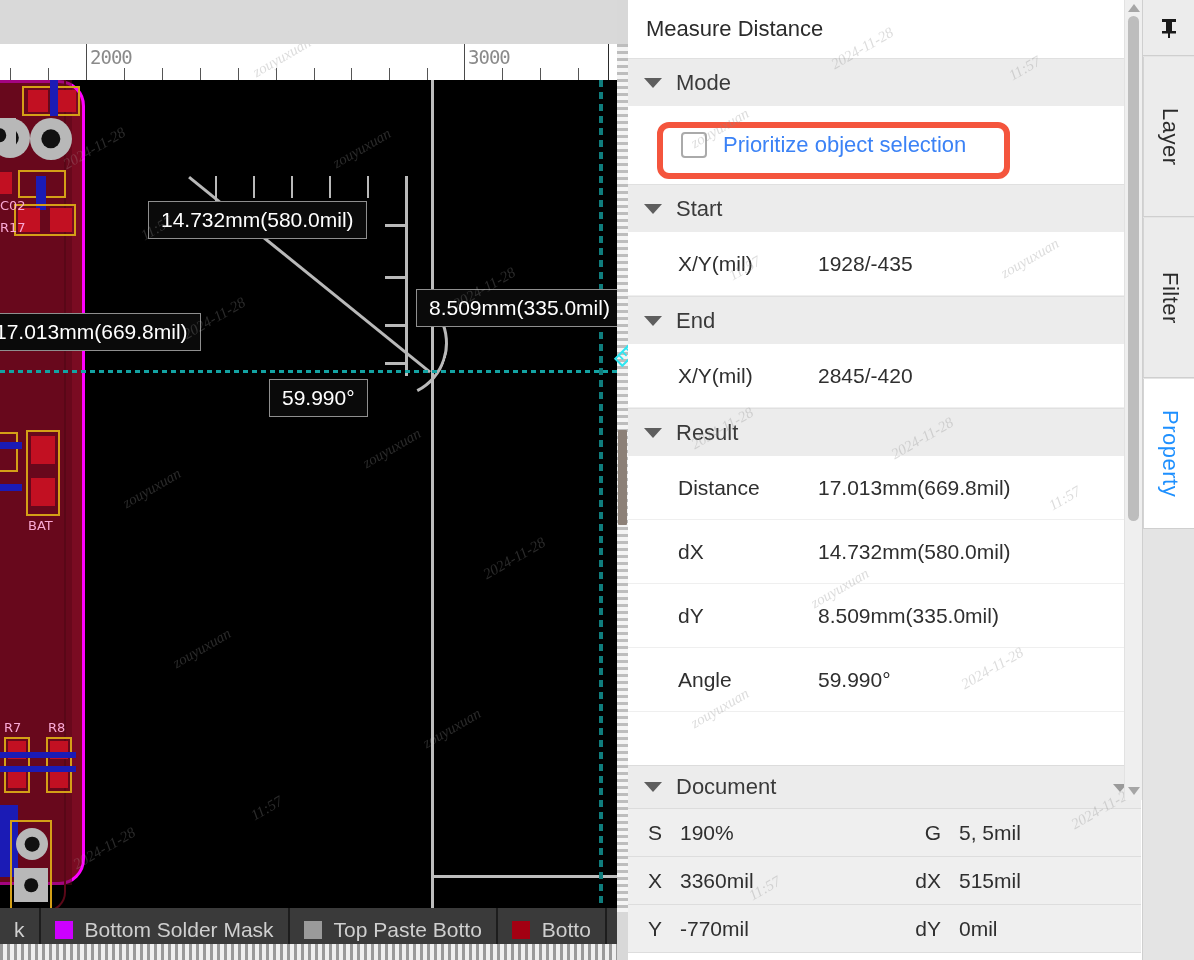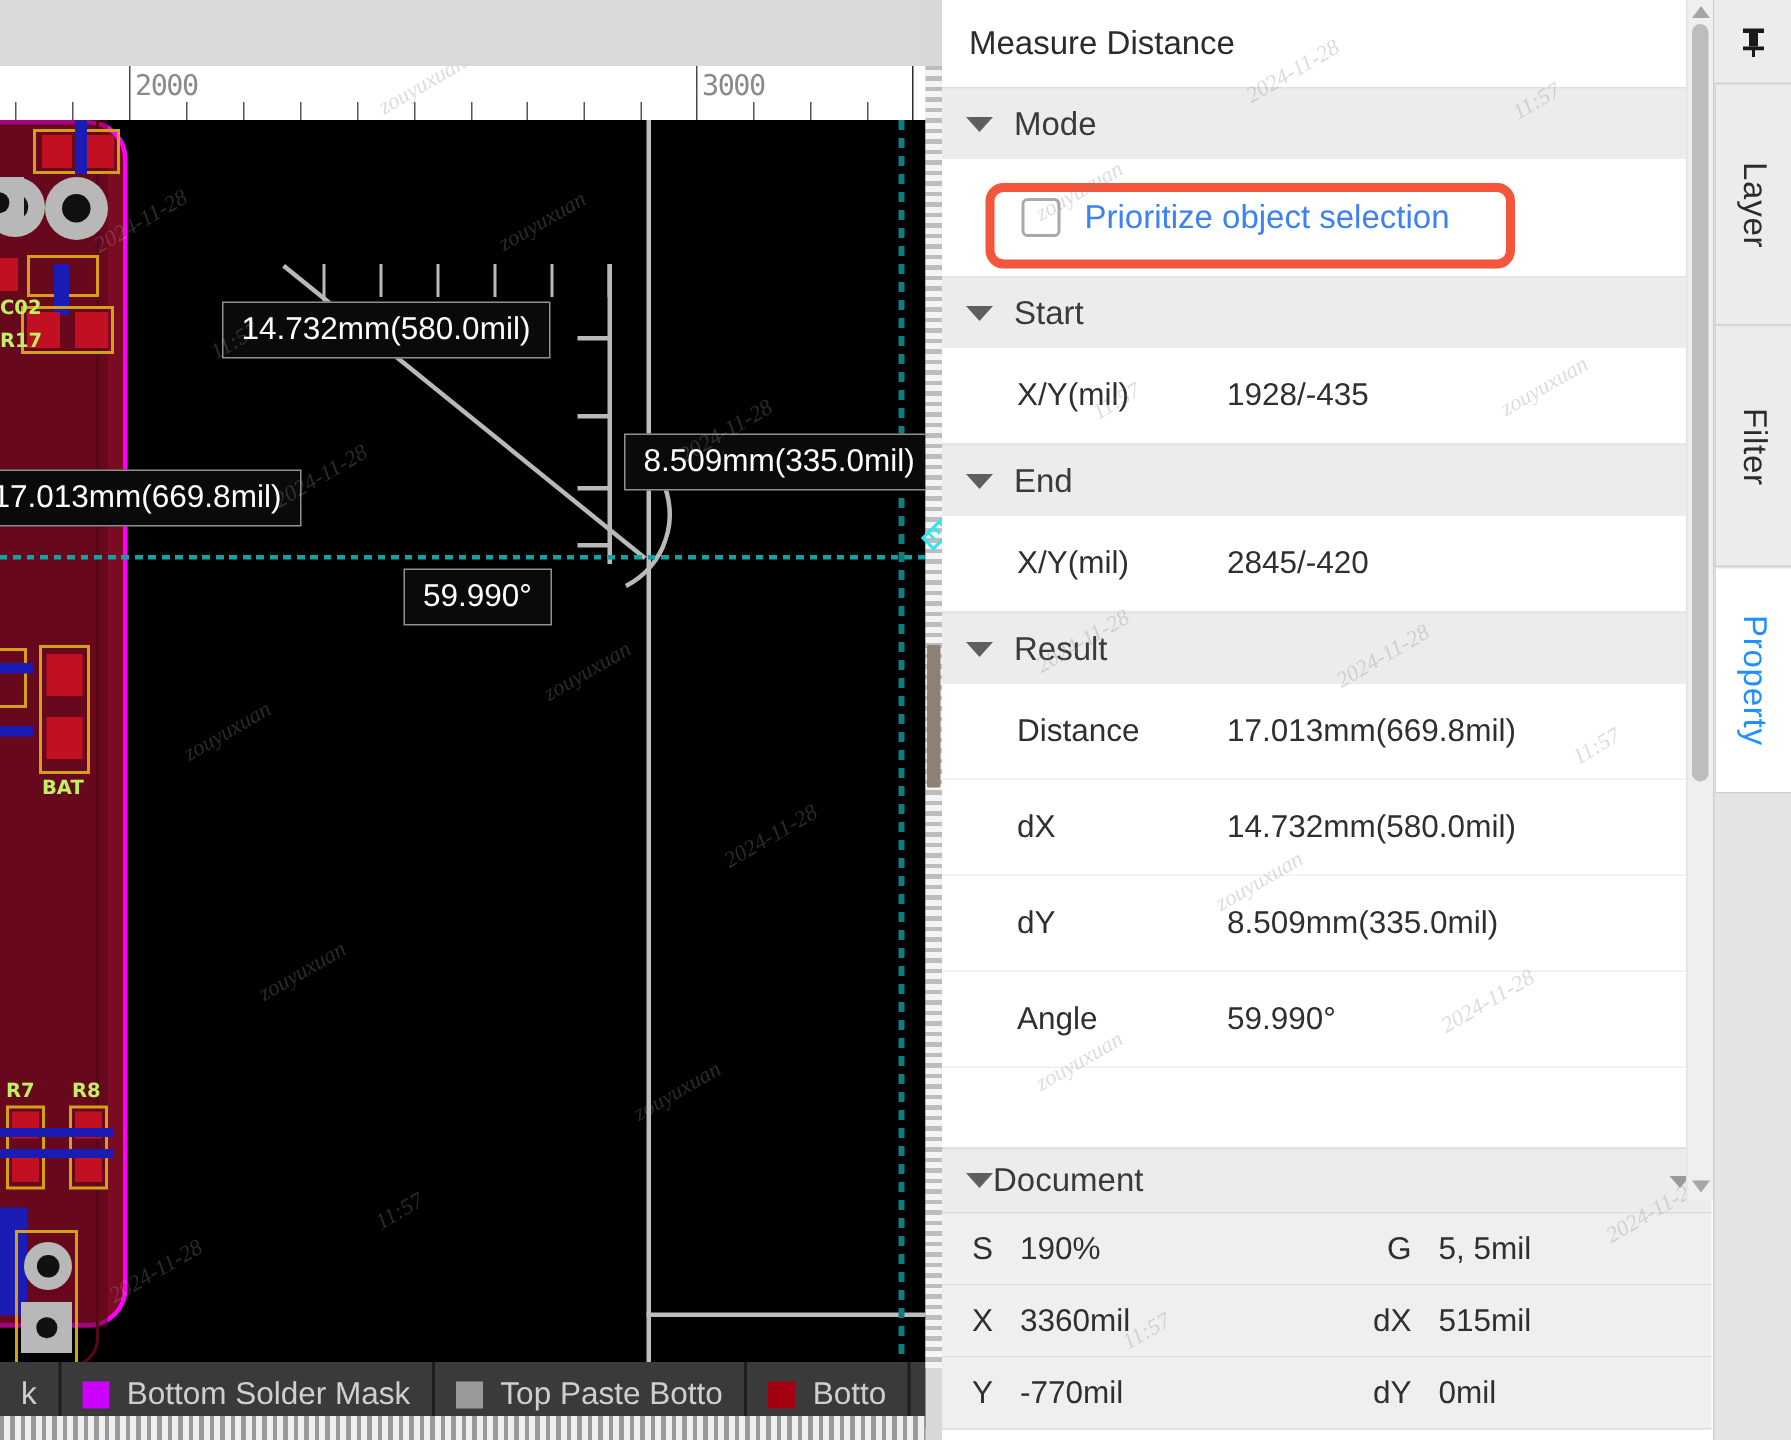--- a/index.html
+++ b/index.html
@@ -54,22 +54,22 @@
   .pad-sq { position: absolute; background: #c21022; }
   .ring { position:absolute; border-radius:50%; background:#b8b8b8; }
   .ring::after { content:""; position:absolute; left:50%; top:50%;
      width:46%; height:46%; background:#111; border-radius:50%; transform:translate(-50%,-50%); }
   .greysq { position:absolute; background:#b8b8b8; }
   .greysq::after { content:""; position:absolute; left:50%; top:50%;
      width:40%; height:40%; background:#111; border-radius:50%; transform:translate(-50%,-50%); }
   .outl { position:absolute; border:2px solid #d4a017; }
   .bluetrack { position:absolute; background:#1b1bb5; }
   .darktrack { position:absolute; background:#5a0818; }
-  .silk { position:absolute; color:#bef264; font-family:"DejaVu Sans", sans-serif;
-     font-weight:bold; font-size:13px; }
+  .silk { position:absolute; color:#f9a8d4; font-family:"DejaVu Sans", sans-serif;
+     font-weight:normal; font-size:13px; }
 
   
   .meas-line {
     position: absolute; background: #b9b9b9; transform-origin: 0 0;
   }
   .vline { position:absolute; width:3px; background:#b9b9b9; }
   .hline-dashed {
     position:absolute; height:3px;
     background: repeating-linear-gradient(to right,#13a3a3 0 5px,transparent 5px 9px);
   }
@@ -151,21 +151,21 @@
   .chk-inner { display:flex; align-items:center; gap:16px; margin-left:53px; }
   .chkbox {
     width:26px;height:26px;border:2px solid #aaaaaa;border-radius:4px;background:#fff;
   }
   .chk-label { font-size: 22px; color:#3b82f6; }
 
   
   #doc-section { position:absolute; left:0; top:765px; width:513px; }
   .doc-hdr {
     height: 44px; background:#ececec; display:flex; align-items:center;
-    padding-left:16px; font-size:22px; color:#3a3a3a;
+    padding-left:16px; gap:14px; font-size:22px; color:#3a3a3a;
     border-top:1px solid #dcdcdc; border-bottom:1px solid #dcdcdc; position:relative;
   }
   .doc-collapse {
     position:absolute; right: 14px; top: 18px;
     width:0;height:0;border-left:7px solid transparent;border-right:7px solid transparent;
     border-top:8px solid #9a9a9a;
   }
   .doc-row {
     height: 48px; display:flex; align-items:center; background:#efefef;
     border-bottom:1px solid #dddddd; font-size:21px; color:#2f2f2f;

